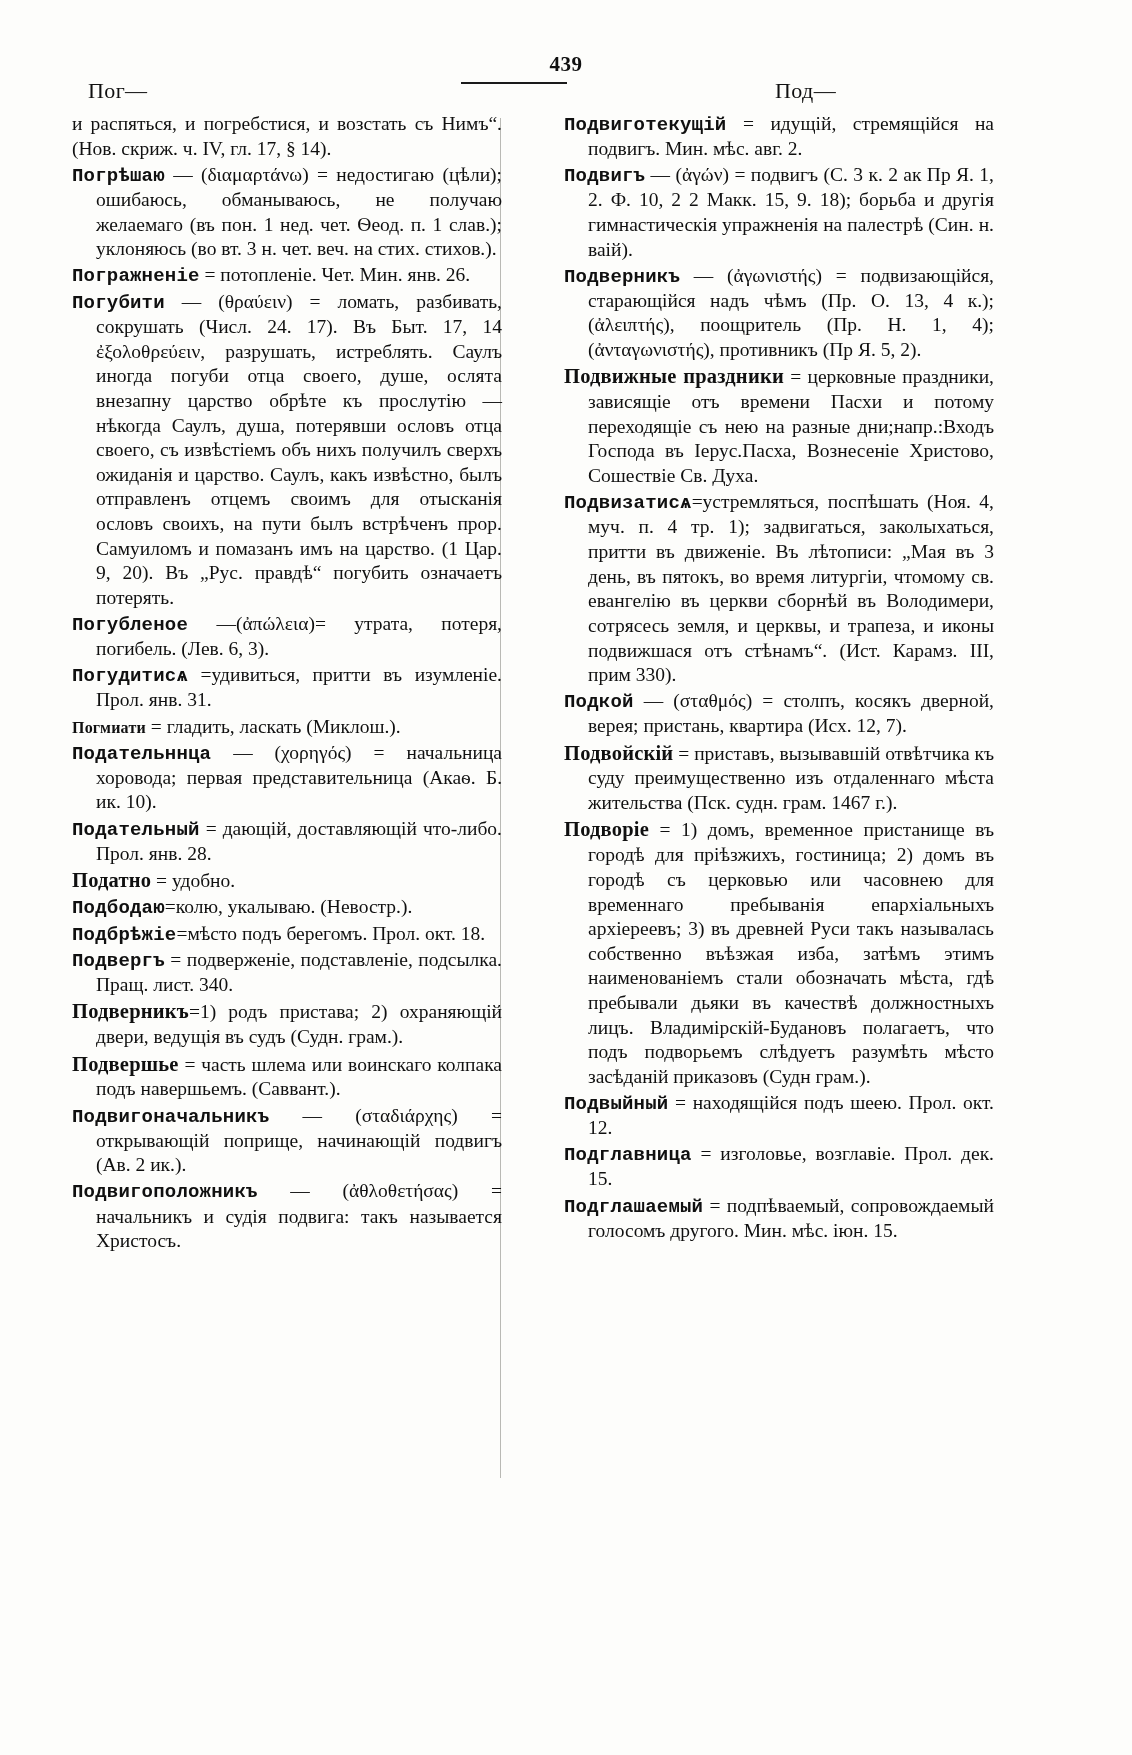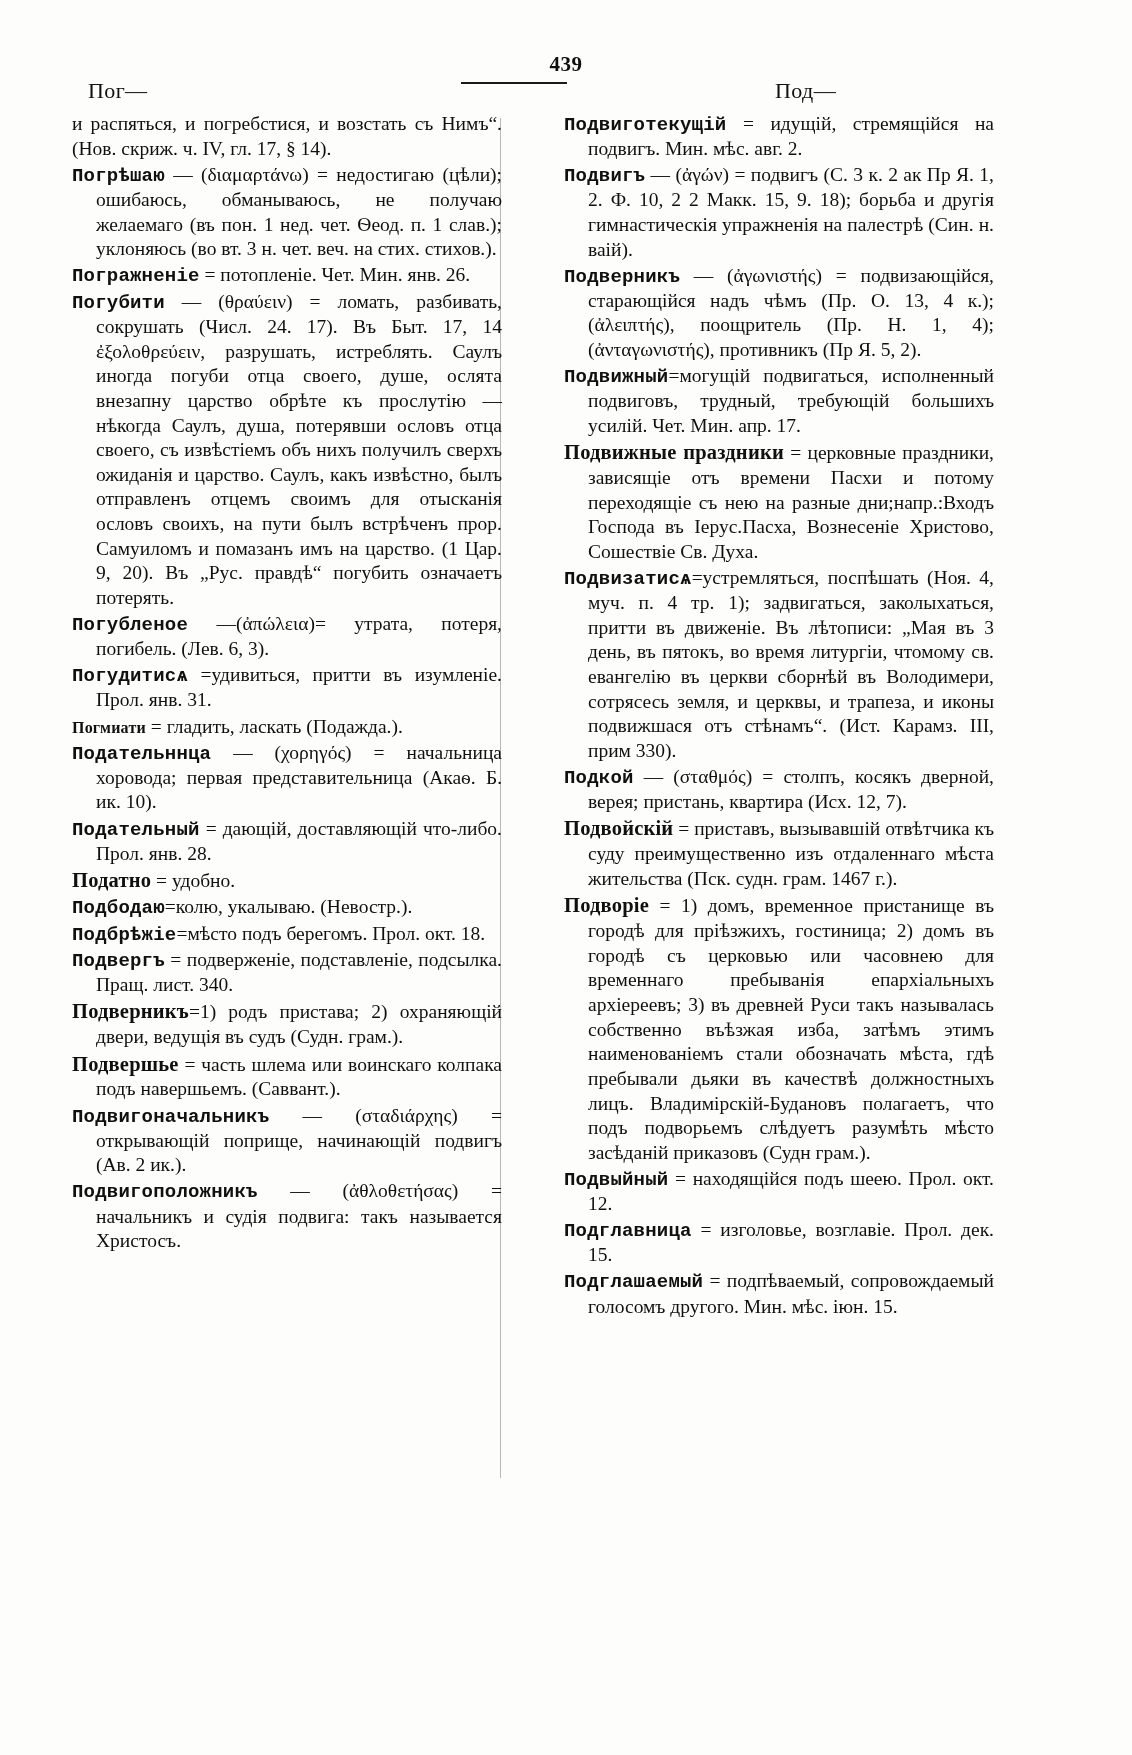--- a/index.html
+++ b/index.html
@@ -141,21 +141,21 @@
 
       <p class="entry">
         <span class="head hw sl">Погубленое</span><span class="cont"> —(ἀπώλεια)= утрата, потеря, погибель. (Лев. 6, 3).</span>
       </p>
 
       <p class="entry">
         <span class="head hw sl">Погудитисѧ</span><span class="cont"> =удивиться, притти въ изумленіе. Прол. янв. 31.</span>
       </p>
 
       <p class="entry">
-        <span class="head hw small">Погмиати</span><span class="cont"> = гладить, ласкать (Подажда.).</span>
+        <span class="head hw small">Погмиати</span><span class="cont"> = гладить, ласкать (Миклош.).</span>
       </p>
 
 
       <p class="entry">
         <span class="head hw sl">Подательннца</span><span class="cont"> — (χορηγός) = начальница хоровода; первая представительница (Акаѳ. Б. ик. 10).</span>
       </p>
 
       <p class="entry">
         <span class="head hw sl">Подательный</span><span class="cont"> = дающій, доставляющій что-либо. Прол. янв. 28.</span>
       </p>
@@ -201,23 +201,20 @@
       </p>
 
       <p class="entry">
         <span class="head hw sl">Подвигъ</span><span class="cont"> — (ἀγών) = подвигъ (С. 3 к. 2 ак Пр Я. 1, 2. Ф. 10, 2 2 Макк. 15, 9. 18); борьба и другія гимнастическія упражненія на палестрѣ (Син. н. ваій).</span>
       </p>
 
       <p class="entry">
         <span class="head hw sl">Подверникъ</span><span class="cont"> — (ἀγωνιστής) = подвизающійся, старающійся надъ чѣмъ (Пр. О. 13, 4 к.); (ἀλειπτής), поощритель (Пр. Н. 1, 4); (ἀνταγωνιστής), противникъ (Пр Я. 5, 2).</span>
       </p>
 
-      <p class="entry">
-        <span class="head hw sl">Подвижный</span><span class="cont">=могущій подвигаться, исполненный подвиговъ, трудный, требующій большихъ усилій. Чет. Мин. апр. 17.</span>
-      </p>
 
       <p class="entry">
         <span class="head hw">Подвижные праздники</span><span class="cont"> = церковные праздники, зависящіе отъ времени Пасхи и потому переходящіе съ нею на разные дни;напр.:Входъ Господа въ Іерус.Пасха, Вознесеніе Христово, Сошествіе Св. Духа.</span>
       </p>
 
       <p class="entry">
         <span class="head hw sl">Подвизатисѧ</span><span class="cont">=устремляться, поспѣшать (Ноя. 4, муч. п. 4 тр. 1); задвигаться, заколыхаться, притти въ движеніе. Въ лѣтописи: „Мая въ 3 день, въ пятокъ, во время литургіи, чтомому св. евангелію въ церкви сборнѣй въ Володимери, сотрясесь земля, и церквы, и трапеза, и иконы подвижшася отъ стѣнамъ“. (Ист. Карамз. III, прим 330).</span>
       </p>
 
       <p class="entry">

